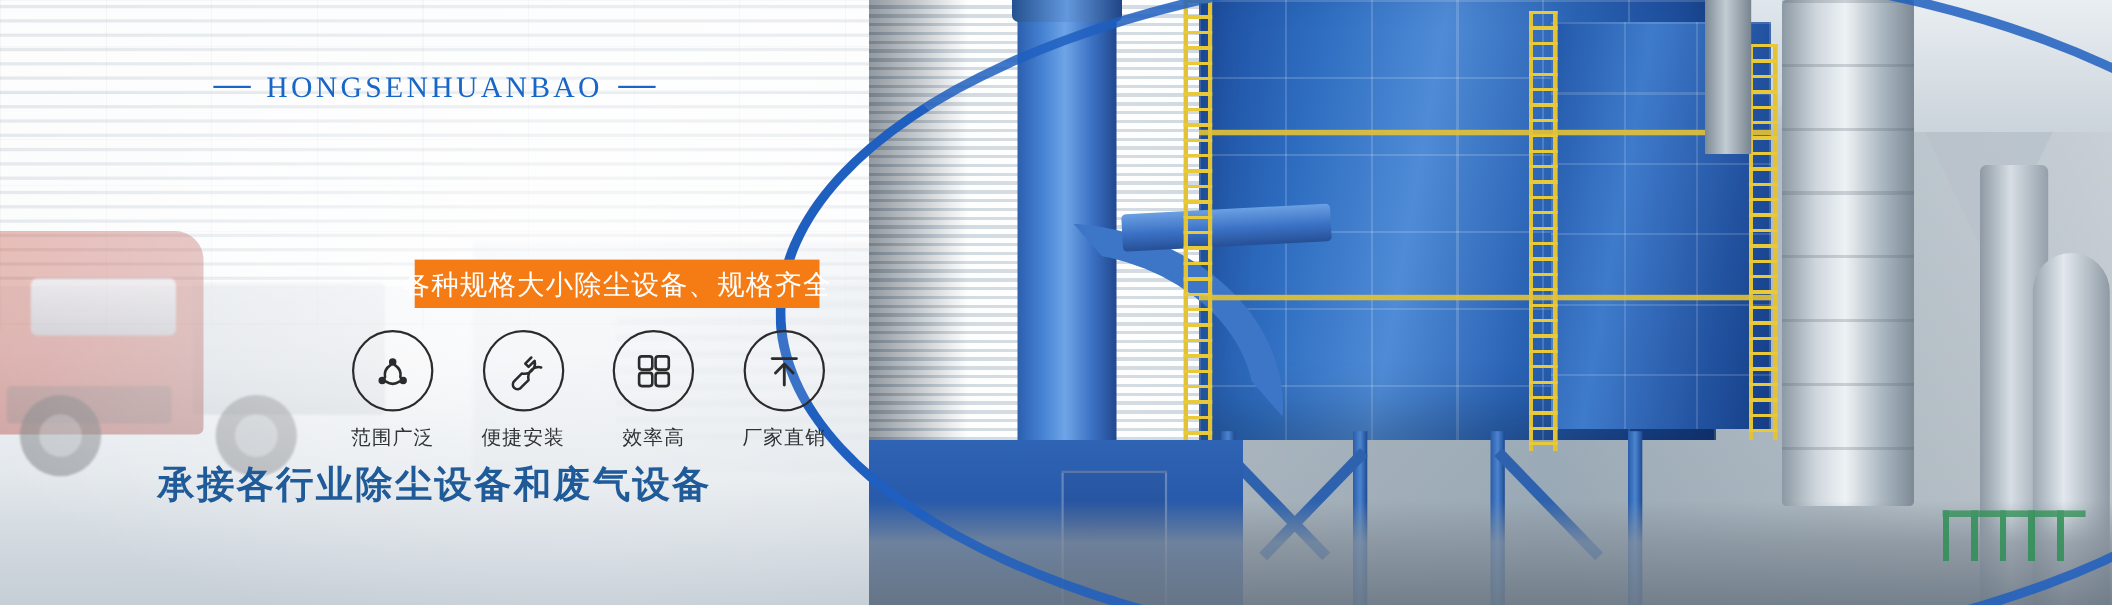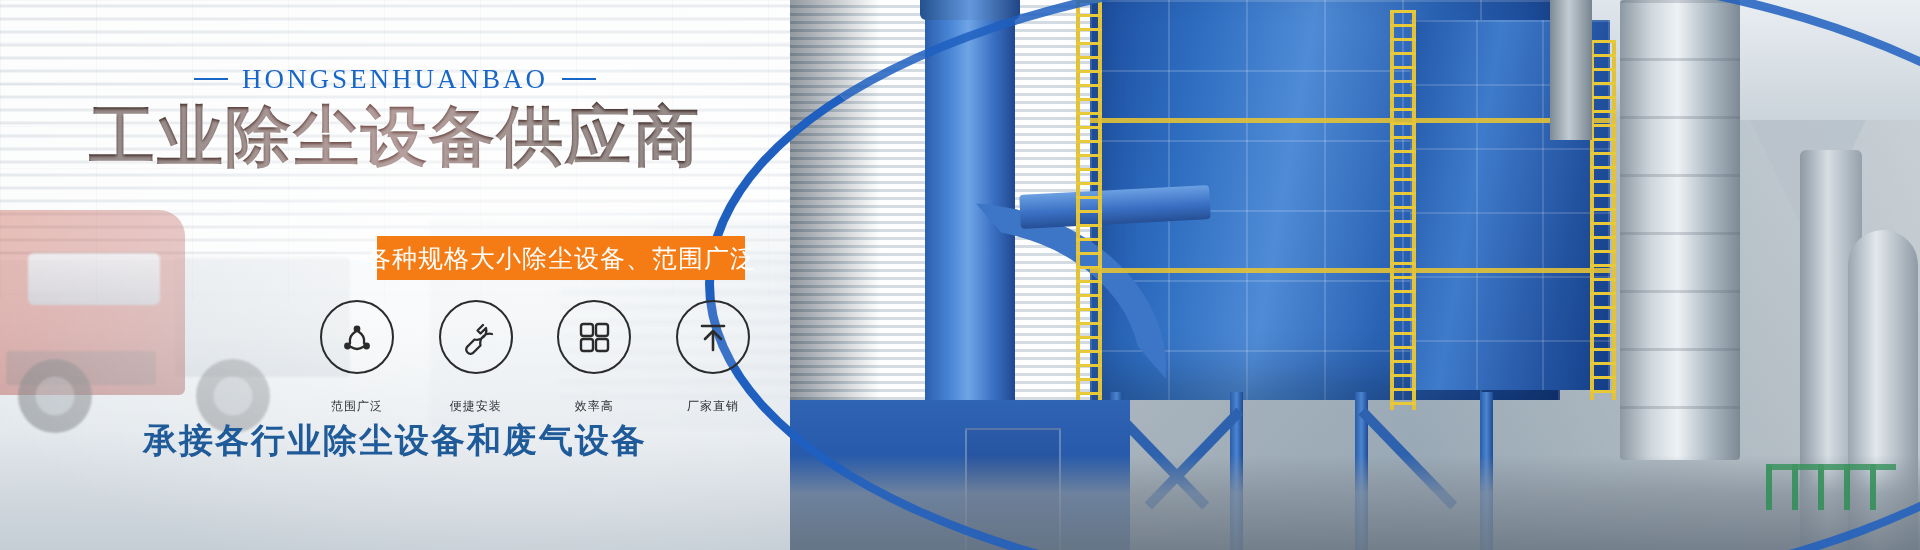--- a/index.html
+++ b/index.html
@@ -374,22 +374,22 @@
     width: 70px; height: 70px;
     margin: 0 auto;
     border: 2px solid #2b2b2b;
     border-radius: 50%;
     display: flex;
     align-items: center;
     justify-content: center;
     background: rgba(255,255,255,0.12);
   }
   .feature .flabel {
-    margin-top: 24px;
-    font-size: 12px;
+    margin-top: 12px;
+    font-size: 18px;
     color: #2f3236;
     letter-spacing: 1px;
     white-space: nowrap;
   }
 
   .tagline {
     position: absolute;
     left: 0; top: 418px;
     width: 790px;
     text-align: center;
@@ -471,24 +471,23 @@
 
   <div class="arc"></div>
   <div class="arc-fade"></div>
 
   <div class="content">
 
     <div class="eyebrow">
       <span class="dash"></span><span>HONGSENHUANBAO</span><span class="dash"></span>
     </div>
 
-    <div class="headline">工业除尘设备供应商</div>
 
     <div class="subbar">
-      <span>各种规格大小除尘设备、范围广泛</span>
+      <span>各种规格大小除尘设备、规格齐全</span>
     </div>
 
     <div class="features">
 
       <div class="feature">
         <div class="circle">
           <svg width="40" height="40" viewBox="0 0 40 40">
             <path d="M13 26 A11 11 0 0 1 18 15" fill="none" stroke="#2b2b2b" stroke-width="2.4" stroke-linecap="round"></path>
             <path d="M22 15 A11 11 0 0 1 27 26" fill="none" stroke="#2b2b2b" stroke-width="2.4" stroke-linecap="round"></path>
             <path d="M14 30 A11 11 0 0 0 26 30" fill="none" stroke="#2b2b2b" stroke-width="2.4" stroke-linecap="round"></path>

